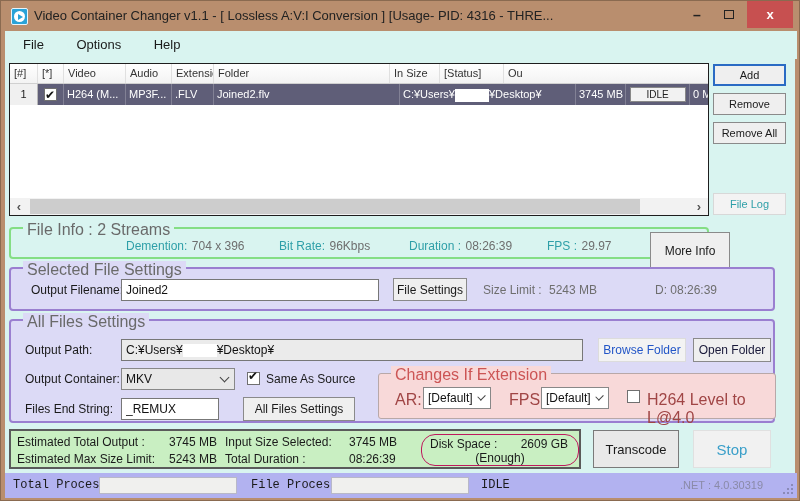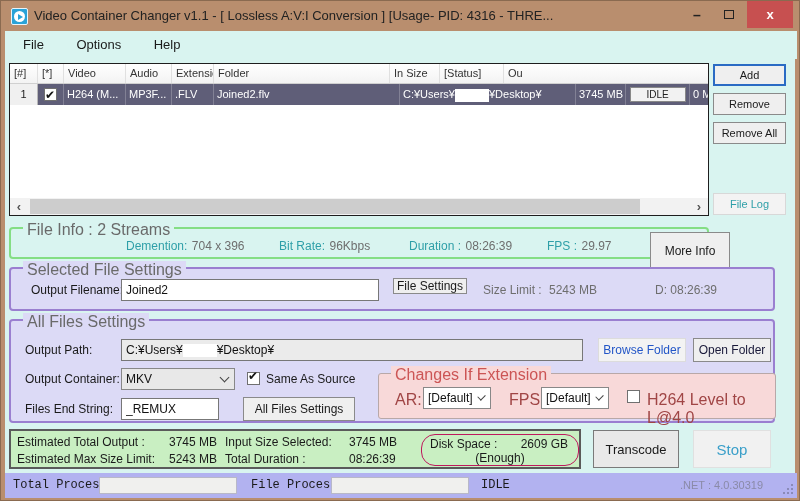--- a/index.html
+++ b/index.html
@@ -176,21 +176,21 @@
       <span class="tlabel">FPS :</span>
       <span class="gvalue">29.97</span>
     </div>
     <div class="stdbtn" style="left:608px;top:3px;width:80px;height:37px;margin-left:31px;">More Info</div>
   </div>
 
   <div class="group g-purple g-selected">
     <div class="legend">Selected File Settings</div>
     <span class="dlabel" style="position:absolute;left:20px;top:14px;">Output Filename:</span>
     <input class="textbox" style="position: absolute; left: 110px; top: 10px; width: 258px;" value="Joined2">
-    <div class="stdbtn" style="left:382px;top:9px;width:74px;height:16px;">File Settings</div>
+    <div class="stdbtn" style="left:382px;top:9px;width:74px;height:23px;">File Settings</div>
     <span class="gvalue" style="position:absolute;left:472px;top:14px;">Size Limit :</span>
     <span class="gvalue" style="position:absolute;left:538px;top:14px;">5243 MB</span>
     <span class="gvalue" style="position:absolute;left:644px;top:14px;">D: 08:26:39</span>
   </div>
 
   <div class="group g-purple g-allfiles">
     <div class="legend">All Files Settings</div>
 
     <span class="dlabel" style="position:absolute;left:14px;top:22px;">Output Path:</span>
     <div class="textbox graybox" style="position:absolute;left:110px;top:18px;width:462px;line-height:20px;"><span>C:¥Users¥</span><span class="redact"></span><span>¥Desktop¥</span></div>

